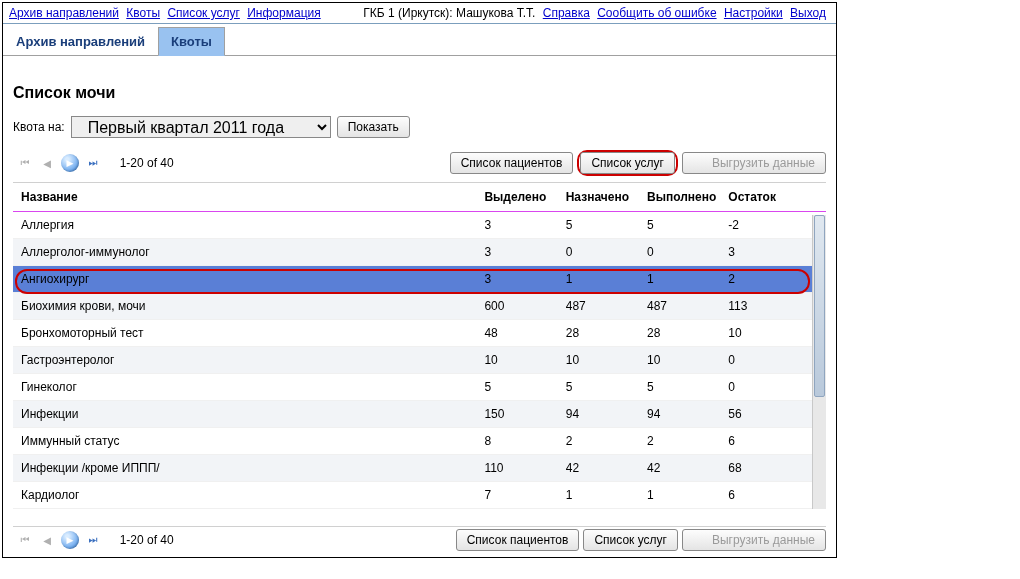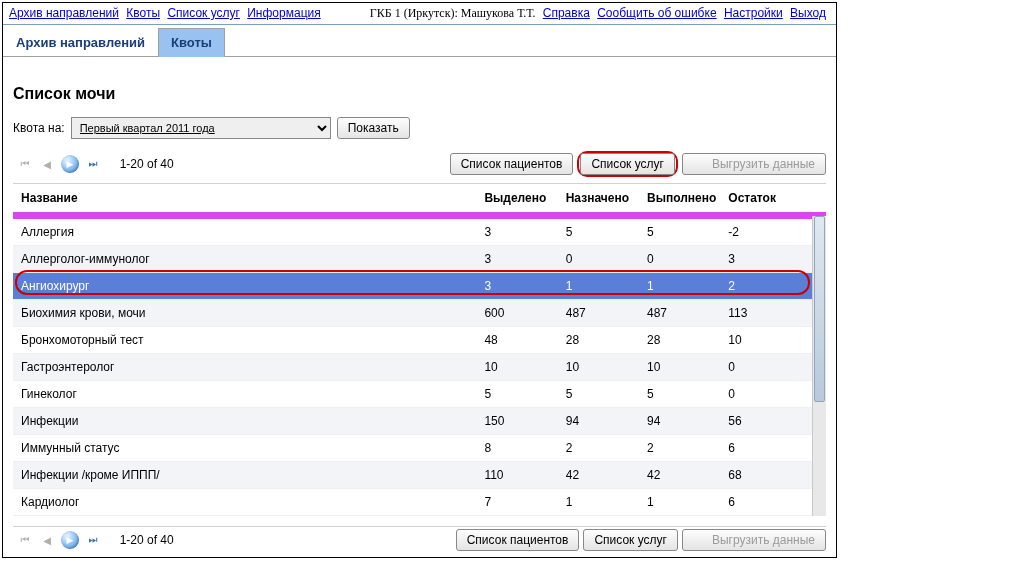--- a/index.html
+++ b/index.html
@@ -19,21 +19,21 @@
   }
   .topbar {
     display: flex;
     justify-content: space-between;
     padding: 3px 6px;
     border-bottom: 1px solid #7b9ebd;
     font-size: 12px;
   }
   .topbar a { color: #0000cc; text-decoration: underline; margin-right: 4px; cursor: pointer; }
   .topbar-right { white-space: nowrap; }
-  .topbar-right span.userctx { color: #000; text-decoration: none; margin-right: 4px; font-family: Liberation Serif, serif; }
+  .topbar-right span.userctx { color: #000; text-decoration: none; margin-right: 4px; }
   .tabs {
     display: flex;
     border-bottom: 1px solid #a0a0a0;
     background: #fff;
     padding-top: 2px;
   }
   .tab {
     padding: 6px 12px;
     font-weight: bold;
     font-size: 13px;
@@ -49,26 +49,25 @@
     border-bottom: 1px solid #99c2f0;
   }
   .content { padding: 10px 10px 0 10px; }
   h2 {
     font-size: 16px;
     font-weight: bold;
     margin: 18px 0 14px 0;
   }
   .filter-row { display: flex; align-items: center; gap: 6px; margin-bottom: 10px; }
   .filter-row select {
-    font-size: 11px;
-    padding: 1px 4px;
+    font-size: 16px;
+    padding: 1px 12px;
     width: 260px;
     height: 22px;
     border: 1px solid #888;
-    text-decoration: underline;
   }
   .btn {
     font-size: 12px;
     padding: 3px 10px;
     border: 1px solid #888;
     background: linear-gradient(#fdfdfd,#e4e4e4);
     cursor: pointer;
     border-radius: 3px;
   }
   .btn:disabled, .btn.disabled { color: #9a9a9a; cursor: default; padding-left: 29px; }
@@ -101,31 +100,31 @@
     padding: 0 1px;
   }
   .grid-wrap { border-top: 1px solid #d0d0d0; margin-top: 4px; position: relative; }
   table.grid { width: 100%; border-collapse: collapse; table-layout: fixed; }
   table.grid th {
     text-align: left;
     font-weight: bold;
     font-size: 12px;
     padding: 7px 8px;
     background: #fff;
-    border-bottom: 7px solid #d946ef;
+    border-bottom: 1px solid #d946ef;
   }
   table.grid td {
     padding: 6px 8px;
     font-size: 12px;
     border-bottom: 1px solid #f0f0f0;
   }
   table.grid tbody tr:nth-child(even) { background: #f2f4f7; }
   table.grid tbody tr.selected {
     background: #5a7fd6 !important;
-    color: #ffffff;
+    color: #000000;
   }
   .row-highlight {
     position: absolute;
     border: 2px solid #c00;
     border-radius: 12px;
     left: 2px; right: 16px;
     height: 25px;
     top: 86px;
     pointer-events: none;
   }

